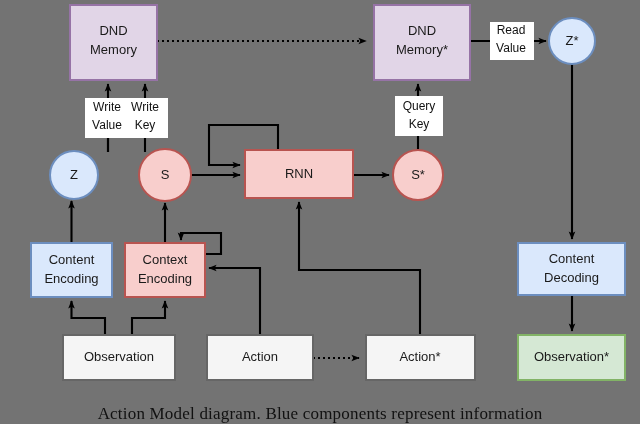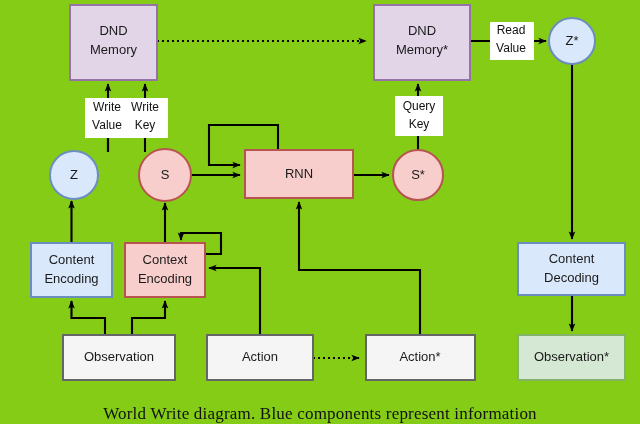--- a/index.html
+++ b/index.html
@@ -4,21 +4,21 @@
 <style>
   html, body {
     margin: 0;
     padding: 0;
     background: #ffffff;
   }
   #page {
     position: relative;
     width: 640px;
     height: 424px;
-    background: #84cc16;
+    background: #737373;
     overflow: hidden;
     font-family: "Liberation Sans", sans-serif;
   }
   svg#diagram {
     position: absolute;
     left: 0;
     top: 0;
     width: 640px;
     height: 424px;
     display: block;
@@ -209,15 +209,15 @@
       <text class="edge-label" x="419" y="125">Key</text>
     </g>
 
     <g>
       <text class="edge-label" x="511" y="31">Read</text>
       <text class="edge-label" x="511" y="49">Value</text>
     </g>
 
   </svg>
 
-  <div class="caption-text">World Write diagram. Blue components represent information</div>
+  <div class="caption-text">Action Model diagram. Blue components represent information</div>
 
 </div>
 
 </body></html>

